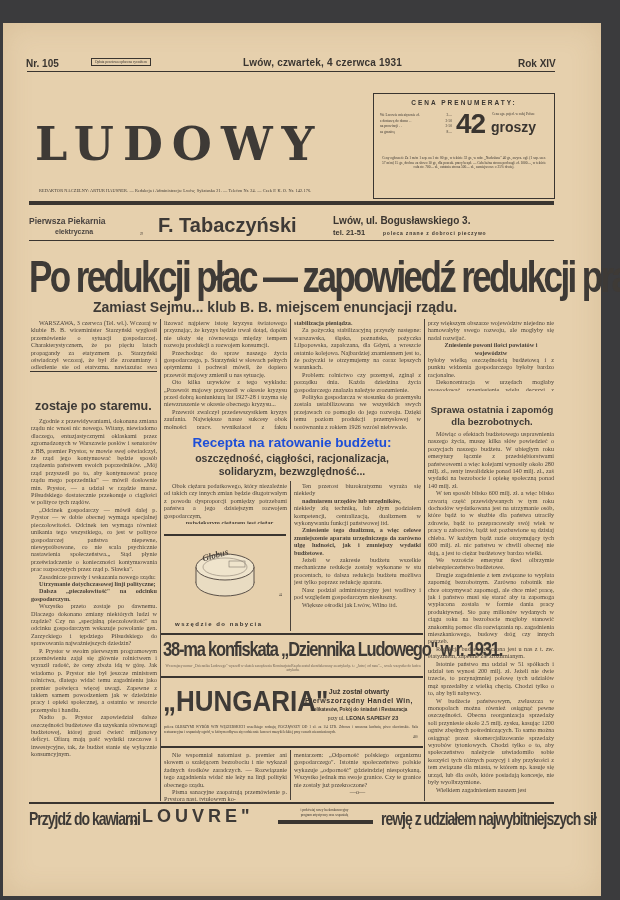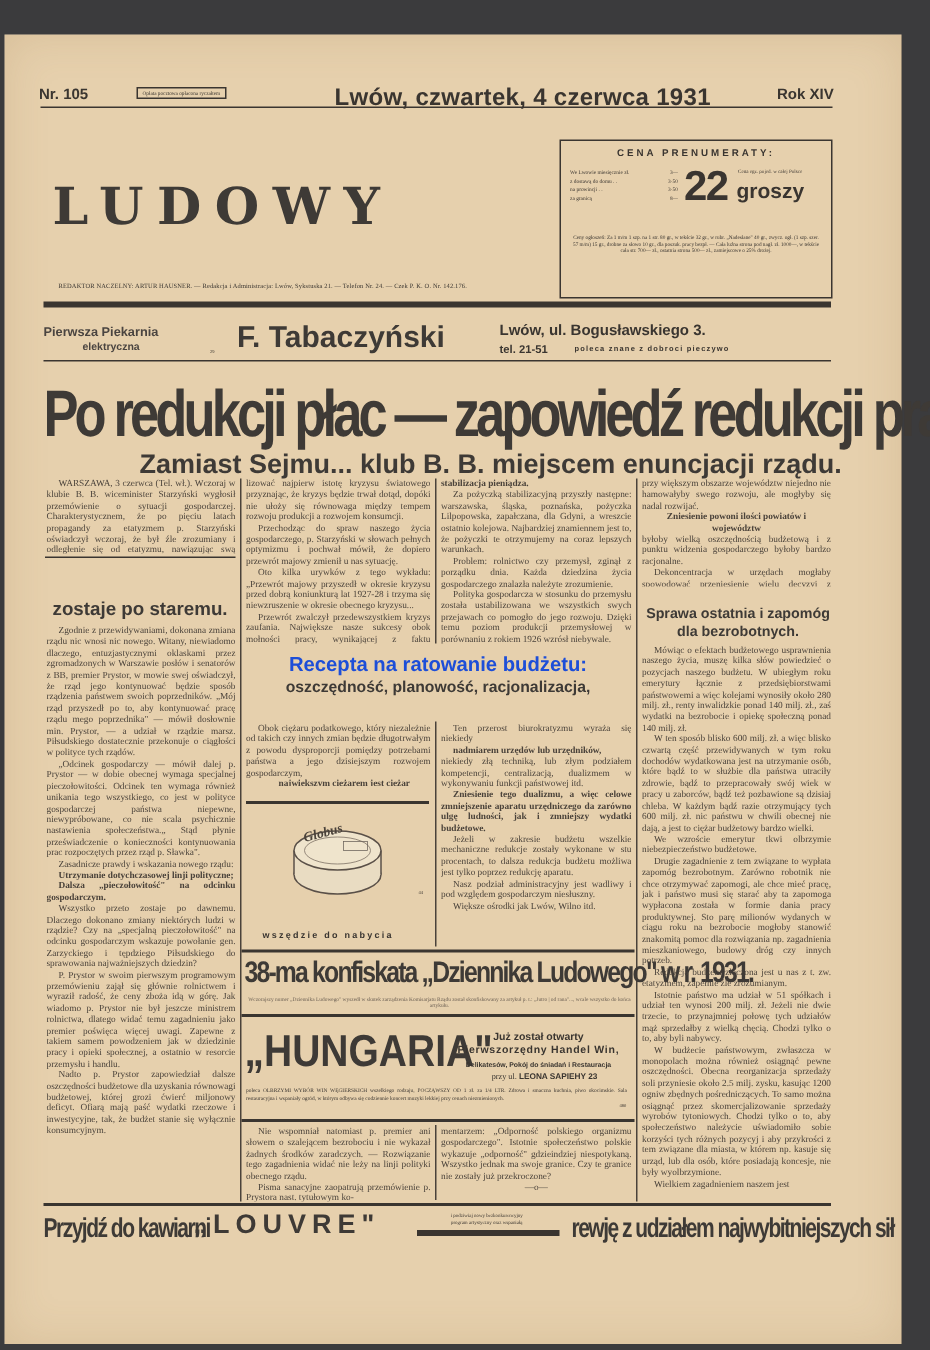--- a/index.html
+++ b/index.html
@@ -15,25 +15,25 @@
   .vline { position:absolute; width:1px; background:#4a423a; }
   .price-box { border:1px solid #3a3530; }
 </style>
 </head>
 <body>
 
 <div class="page">
 
   <div class="abs sans" style="left:23px;top:35px;font-size:10px;font-weight:bold;">Nr. 105</div>
   <div class="abs" style="left:88px;top:35px;border:1px solid #3a3530;font-size:3.5px;padding:1px 3px;white-space:nowrap;">Opłata pocztowa opłacona ryczałtem</div>
-  <div class="abs sans" style="left:220px;top:34px;font-size:16px;font-weight:bold;letter-spacing:0.2px;">Lwów, czwartek, 4 czerwca 1931</div>
+  <div class="abs sans" style="left:240px;top:34px;font-size:10px;font-weight:bold;letter-spacing:0.2px;">Lwów, czwartek, 4 czerwca 1931</div>
   <div class="abs sans" style="left:515px;top:35px;font-size:10px;font-weight:bold;">Rok XIV</div>
   <div class="rule" style="left:24px;top:48px;width:528px;height:1px;"></div>
 
-  <div class="abs masthead-title" style="left:32px;top:98px;font-size:34px;letter-spacing:9px;">LUDOWY</div>
+  <div class="abs masthead-title" style="left:32px;top:98px;font-size:46px;letter-spacing:9px;">LUDOWY</div>
 
   <div class="abs price-box" style="left:370px;top:70px;width:180px;height:104px;">
     <div class="sans" style="position:absolute;left:0;top:5px;width:180px;text-align:center;font-size:6.5px;font-weight:bold;letter-spacing:2px;">CENA PRENUMERATY:</div>
     <div style="position:absolute;left:6px;top:19px;width:72px;font-size:3.6px;line-height:5.5px;">
       <div style="display:flex;justify-content:space-between;">
           <span>We Lwowie miesięcznie zł.</span>
           <span>3—</span>
         </div>
       <div style="display:flex;justify-content:space-between;">
           <span>z dostawą do domu . .</span>
@@ -41,40 +41,40 @@
         </div>
       <div style="display:flex;justify-content:space-between;">
           <span>na prowincji . .</span>
           <span>3·50</span>
         </div>
       <div style="display:flex;justify-content:space-between;">
           <span>za granicą</span>
           <span>8—</span>
         </div>
     </div>
-    <div class="sans" style="position:absolute;left:82px;top:14px;font-size:28px;font-weight:bold;letter-spacing:-1px;">22</div>
+    <div class="sans" style="position:absolute;left:82px;top:14px;font-size:28px;font-weight:bold;letter-spacing:-1px;">42</div>
     <div style="position:absolute;left:118px;top:18px;font-size:3.4px;white-space:nowrap;">Cena egz. pojed. w całej Polsce</div>
     <div class="sans" style="position:absolute;left:117px;top:25px;font-size:14px;font-weight:bold;">groszy</div>
     <div style="position:absolute;left:6px;top:62px;width:168px;font-size:3.5px;line-height:4.6px;text-align:center;">Ceny ogłoszeń: Za 1 m/m 1 szp. na 1 str. 80 gr., w tekście 32 gr., w rubr. „Nadesłane" 40 gr., zwycz. ogł. (1 szp. szer. 57 m/m) 15 gr., drobne za słowo 10 gr., dla poszuk. pracy bezpł. — Cała luźna strona pod nagł. zł. 1000—, w tekście cała str. 700— zł., ostatnia strona 500— zł., zamiejscowe o 25% drożej.</div>
   </div>
 
   <div class="abs" style="left:36px;top:165px;width:520px;font-size:4.3px;white-space:nowrap;letter-spacing:0.1px;">REDAKTOR NACZELNY: ARTUR HAUSNER. — Redakcja i Administracja: Lwów, Sykstuska 21. — Telefon Nr. 24. — Czek P. K. O. Nr. 142.176.</div>
   <div class="rule" style="left:26px;top:178px;width:525px;height:4px;"></div>
 
   <div class="abs sans" style="left:26px;top:193px;font-size:8.5px;font-weight:bold;color:#4a4440;">Pierwsza Piekarnia</div>
   <div class="abs sans" style="left:52px;top:205px;font-size:7px;font-weight:bold;color:#4a4440;">elektryczna</div>
   <div class="abs" style="left:137px;top:209px;font-size:3px;">29</div>
   <div class="abs sans" style="left:155px;top:191px;font-size:20px;font-weight:bold;color:#3e3a36;">F. Tabaczyński</div>
   <div class="abs sans" style="left:330px;top:192px;font-size:10px;font-weight:bold;white-space:nowrap;">Lwów, ul. Bogusławskiego 3.</div>
   <div class="abs sans" style="left:330px;top:205px;font-size:7.5px;font-weight:bold;">tel. 21-51</div>
   <div class="abs sans" style="left:380px;top:207px;font-size:5px;font-weight:bold;letter-spacing:0.8px;white-space:nowrap;">poleca znane z dobroci pieczywo</div>
   <div class="rule" style="left:26px;top:217px;width:525px;height:1px;"></div>
 
   <div class="abs sans" style="left:26px;top:229px;width:528px;font-size:35px;font-weight:bold;letter-spacing:-2.6px;transform:scaleY(1.25);transform-origin:top left;white-space:nowrap;color:#3e3a36;">Po redukcji płac — zapowiedź redukcji pracowników.</div>
-  <div class="abs sans" style="left:90px;top:276px;font-size:18px;font-weight:bold;white-space:nowrap;color:#3e3a36;">Zamiast Sejmu... klub B. B. miejscem enuncjacji rządu.</div>
+  <div class="abs sans" style="left:90px;top:276px;font-size:14px;font-weight:bold;white-space:nowrap;color:#3e3a36;">Zamiast Sejmu... klub B. B. miejscem enuncjacji rządu.</div>
 
   <div class="col body-text" style="left:28px;top:296px;width:126px;height:50px;">
     <p>WARSZAWA, 3 czerwca (Tel. wł.). Wczoraj w klubie B. B. wicеminister Starzyński wygłosił przemówienie o sytuacji gospodarczej. Charakterystycznem, że po pięciu latach propagandy za etatyzmem p. Starzyński oświadczył wczoraj, że był źle zrozumiany i odległenie się od etatyzmu, nawiązując swą polityką finansową do wytycznych b. min. Matuszewskiego.</p>
 
   </div>
   <div class="rule" style="left:27px;top:348px;width:127px;height:1px;"></div>
 
   <div class="abs sans" style="left:32px;top:376px;font-size:12.5px;font-weight:bold;color:#3e3a36;">zostaje po staremu.</div>
   <div class="col body-text" style="left:28px;top:394px;width:126px;height:384px;">
     <p>Zgodnie z przewidywaniami, dokonana zmiana rządu nic wnosi nic nowego. Witany, niewiadomo dlaczego, entuzjastycznymi oklaskami przez zgromadzonych w Warszawie posłów i senatorów z BB, premier Prystor, w mowie swej oświadczył, że rząd jego kontynuować będzie sposób rządzenia państwem swoich poprzedników. „Mój rząd przyszedł po to, aby kontynuować pracę rządu mego poprzednika" — mówił dosłownie min. Prystor, — a udział w rządzie marsz. Piłsudskiego dostatecznie przekonuje o ciągłości w polityce tych rządów.</p>
@@ -100,21 +100,22 @@
 
   <div class="col body-text" style="left:291px;top:296px;width:127px;height:110px;">
     <p style="text-indent:0;font-weight:bold;">stabilizacja pieniądza.</p>
     <p>Za pożyczką stabilizacyjną przyszły następne: warszawska, śląska, poznańska, pożyczka Lilpopowska, zapałczana, dla Gdyni, a wreszcie ostatnio kolejowa. Najbardziej znamiennem jest to, że pożyczki te otrzymujemy na coraz lepszych warunkach.</p>
     <p>Problem: rolnictwo czy przemysł, zginął z porządku dnia. Każda dziedzina życia gospodarczego znalazła należyte zrozumienie.</p>
     <p>Polityka gospodarcza w stosunku do przemysłu została ustabilizowana we wszystkich swych przejawach co pomogło do jego rozwoju. Dzięki temu poziom produkcji przemysłowej w porównaniu z rokiem 1926 wzrósł niebywale.</p>
 
   </div>
 
   <div class="abs sans" style="left:158px;top:412px;width:262px;text-align:center;font-size:13.5px;font-weight:bold;color:#1d4ed8;">Recepta na ratowanie budżetu:</div>
-  <div class="abs sans" style="left:158px;top:429px;width:262px;text-align:center;font-size:10.5px;font-weight:bold;color:#3e3a36;">oszczędność, planowość, racjonalizacja,</div>
+  <div class="abs sans" style="left:158px;top:429px;width:262px;text-align:center;font-size:10.5px;font-weight:bold;color:#3e3a36;">oszczędność, ciągłości, racjonalizacja,</div>
+  <div class="abs sans" style="left:158px;top:442px;width:262px;text-align:center;font-size:10.5px;font-weight:bold;color:#3e3a36;">solidaryzm, bezwzględność...</div>
 
   <div class="vline" style="left:287px;top:458px;height:150px;"></div>
   <div class="col body-text" style="left:161px;top:459px;width:123px;height:42px;">
     <p>Obok ciężaru podatkowego, który niezależnie od takich czy innych zmian będzie długotrwałym z powodu dysproporcji pomiędzy potrzebami państwa a jego dzisiejszym rozwojem gospodarczym,</p>
     <p style="font-weight:bold;text-align:center;">największym ciężarem jest ciężar biurokratyzmu.</p>
   </div>
   <div class="col body-text" style="left:291px;top:459px;width:127px;height:150px;">
     <p>Ten przerost biurokratyzmu wyraża się niekiedy</p>
     <p style="font-weight:bold;">nadmiarem urzędów lub urzędników,</p>
     <p style="text-indent:0;">niekiedy złą techniką, lub złym podziałem kompetencji, centralizacją, dualizmem w wykonywaniu funkcji państwowej itd.</p>

